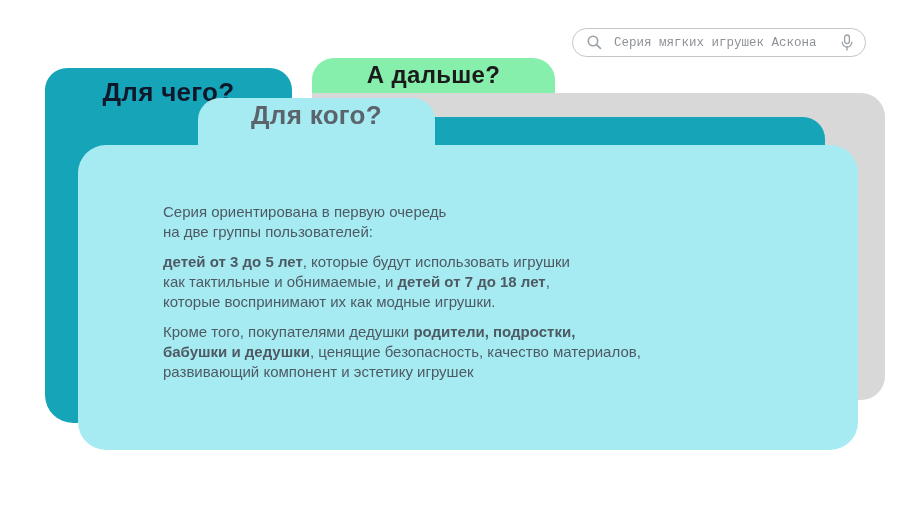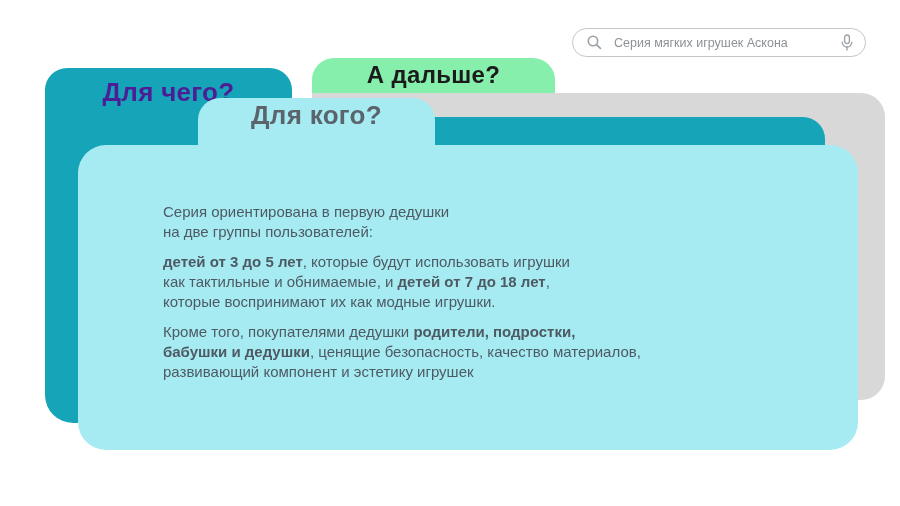--- a/index.html
+++ b/index.html
@@ -13,21 +13,21 @@
   
   .search-bar{
     position:absolute;left:572px;top:28px;width:294px;height:29px;
     border:1.5px solid #c6c6c6;border-radius:16px;background:#ffffff;
     display:flex;align-items:center;box-sizing:border-box;
     padding:0 11px 0 13px;z-index:10;
   }
   .search-bar .sicon{display:flex;align-items:center;flex:0 0 auto;}
   .search-input{
     flex:1 1 auto;border:none;outline:none;background:transparent;
-    font-family:Liberation Sans, sans-serif;
+    font-family:Liberation Mono, monospace;
     font-size:12.5px;color:#8d9196;margin-left:9px;min-width:0;
   }
   
   .card-next-tab{
     position:absolute;left:312px;top:58px;width:243px;height:50px;
     background:#86efac;border-radius:22px 22px 0 0;z-index:1;
     display:flex;justify-content:center;padding-top:5px;box-sizing:border-box;
   }
   .card-next-body{
     position:absolute;left:312px;top:93px;width:573px;height:307px;
@@ -49,21 +49,21 @@
   }
   .card-audience-body{
     position:absolute;left:78px;top:145px;width:780px;height:305px;
     background:#a7ebf2;border-radius:28px;z-index:3;
     box-sizing:border-box;padding:57px 0 0 85px;
   }
   .tab-label{
     font-weight:800;letter-spacing:0.3px;line-height:1;
     font-family:"Liberation Sans", sans-serif;white-space:nowrap;
   }
-  .lbl-purpose{font-size:26px;color:#4c1d95;}
+  .lbl-purpose{font-size:26px;color:#0f172a;}
   .lbl-next{font-size:24px;color:#1b1b1b;}
   .lbl-audience{font-size:26px;color:#5b646c;}
   
   .content{width:580px;}
   .content p{
     margin:0 0 10px 0;
     font-size:15px;line-height:20px;color:#4d5a63;
     white-space:pre-line;
   }
   .content .bold{font-weight:bold;}
@@ -81,21 +81,21 @@
   <div class="card-purpose-tab">
     <span class="tab-label lbl-purpose">Для чего?</span>
   </div>
   <div class="card-purpose-body"></div>
 
   <div class="card-audience-tab">
     <span class="tab-label lbl-audience">Для кого?</span>
   </div>
   <div class="card-audience-body">
     <div class="content">
-        <p><span>Серия ориентирована в первую дедушки
+        <p><span>Серия ориентирована в первую очередь
 на две группы пользователей:</span></p>
         <p><span class="bold">детей от 3 до 5 лет</span><span>, которые будут использовать игрушки
 как тактильные и обнимаемые, и </span><span class="bold">детей от 7 до 18 лет</span><span>,
 которые воспринимают их как модные игрушки.</span></p>
         <p><span>Кроме того, покупателями дедушки </span><span class="bold">родители, подростки,
 бабушки и дедушки</span><span>, ценящие безопасность, качество материалов,
 развивающий компонент и эстетику игрушек</span></p>
       </div>
   </div>
 

